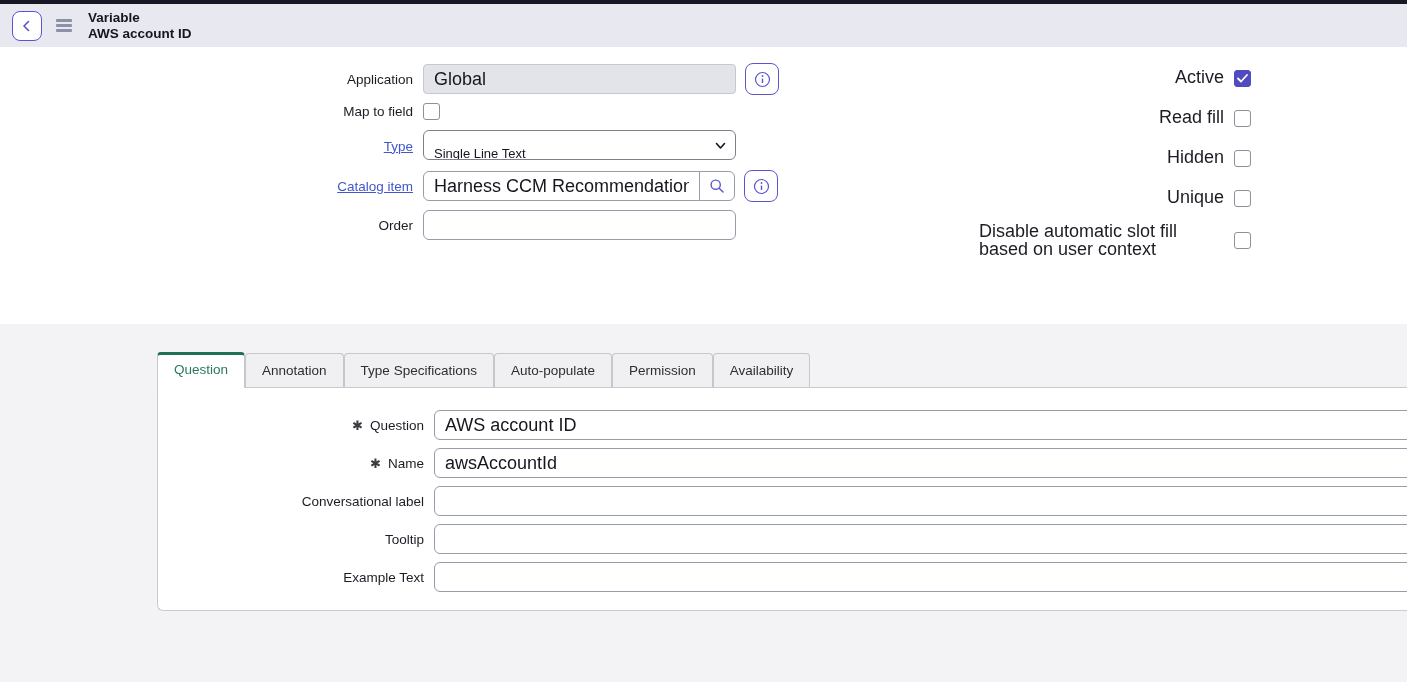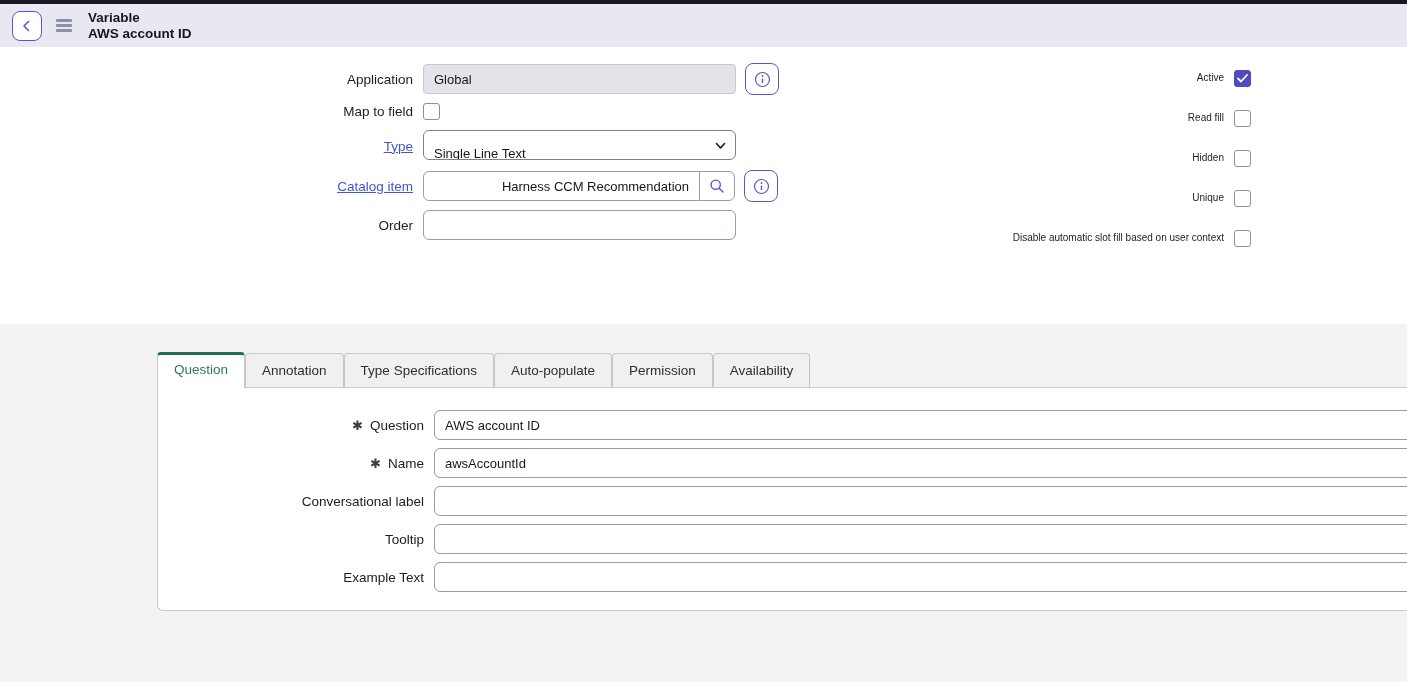--- a/index.html
+++ b/index.html
@@ -16,38 +16,38 @@
   .titles { margin-left:16px; display:flex; flex-direction:column; line-height:16px;
     font-size:13.5px; font-weight:bold; color:#16161d; }
 
   
   .form-area { height:277px; padding-top:16px; display:flex; background:#fff; }
   .col-left { width:800px; flex:none; }
   .frow { display:flex; align-items:center; margin-bottom:8px; }
   .flabel { width:423px; flex:none; text-align:right; padding-right:10px; font-size:13.5px; }
   a.link { color:#4257cd; text-decoration:underline; cursor:pointer; }
   .input { height:30px; border:1px solid #969ca8; border-radius:6px; padding:0 10px;
-    font-size:13px; color:#16161d; background:#fff; font-family:inherit; }
+    font-size:18px; color:#16161d; background:#fff; font-family:inherit; }
   .input.readonly { background:#e3e3ea; border-color:#c7c7d2; border-radius:4px; }
   .w313 { width:313px; }
   .info-btn { width:34px; height:32px; margin-left:9px; border:1px solid #5a55cf; border-radius:8px;
     background:#fff; display:flex; align-items:center; justify-content:center; cursor:pointer; flex:none; }
   .select-wrap { position:relative; width:313px; }
   select { width:100%; height:30px; border:1px solid #7b818b; border-radius:6px; background:#fff;
     font-size:13px; padding:15px 28px 0 10px; appearance:none; -webkit-appearance:none; font-family:inherit; color:#16161d; }
   .caret { position:absolute; right:9px; top:8px; pointer-events:none; }
   .catalog-input { width:277px; border-radius:6px 0 0 6px;text-align:right; }
   .search-btn { width:36px; height:30px; margin-left:-1px; border:1px solid #969ca8;
     border-radius:0 6px 6px 0; background:#fff; display:flex; align-items:center; justify-content:center;
     cursor:pointer; flex:none; }
   .mapchk-row { margin:6px 0 10px; }
 
   .col-right { flex:1; padding-right:156px; }
   .crow { display:flex; align-items:center; justify-content:flex-end; min-height:30px; margin-bottom:10px; }
-  .crow .clabel { font-size:10px; text-align:left; margin-right:10px; max-width:245px; line-height:17.5px; }
+  .crow .clabel { font-size:18px; text-align:left; margin-right:10px; max-width:245px; line-height:17.5px; }
   .cb { width:17px; height:17px; border:1.5px solid #8e919c; border-radius:3px; background:#fff;
     flex:none; cursor:pointer; display:flex; align-items:center; justify-content:center; }
   .cb svg { display:none; }
   .cb.checked { background:#504bbe; border-color:#504bbe; }
   .cb.checked svg { display:block; }
 
   
   .lower { background:#f3f3f6; height:358px; padding-top:28px; }
   .tabs { display:flex; margin-left:157px; align-items:flex-end; position:relative; z-index:2; }
   .tab { padding:9px 16px 9px; font-size:13.5px; background:#f0f0f2; border:1px solid #c6c6cc;

